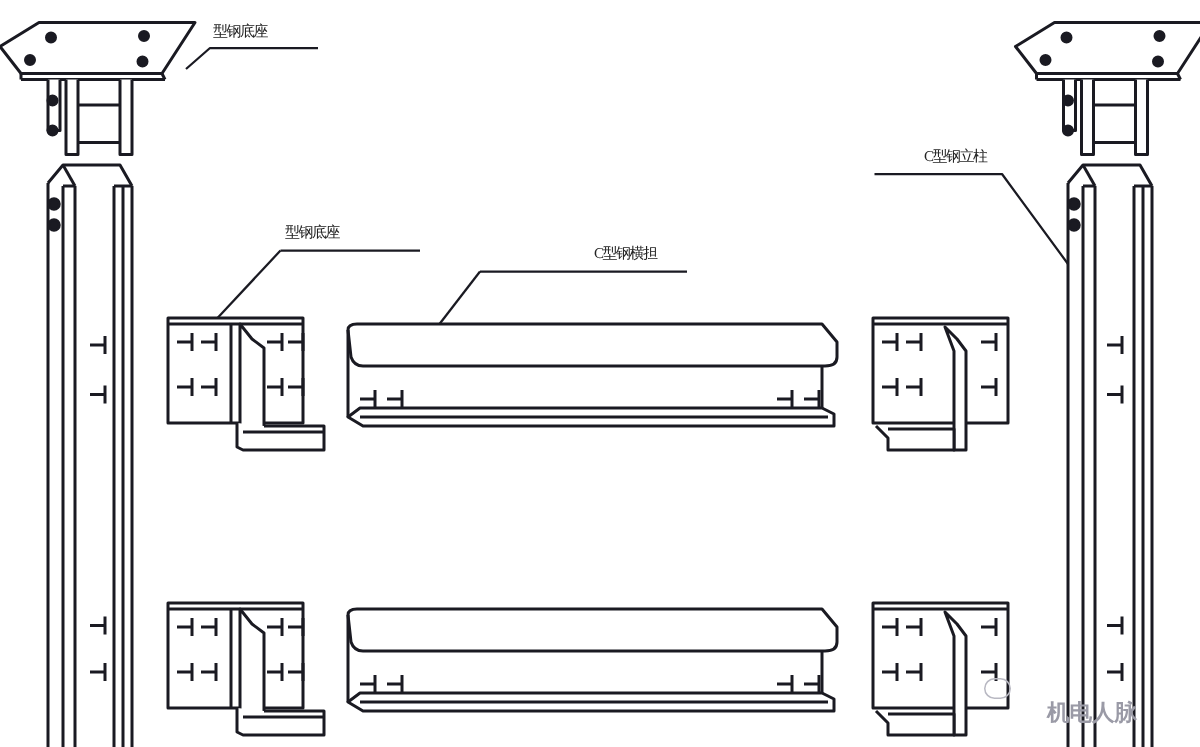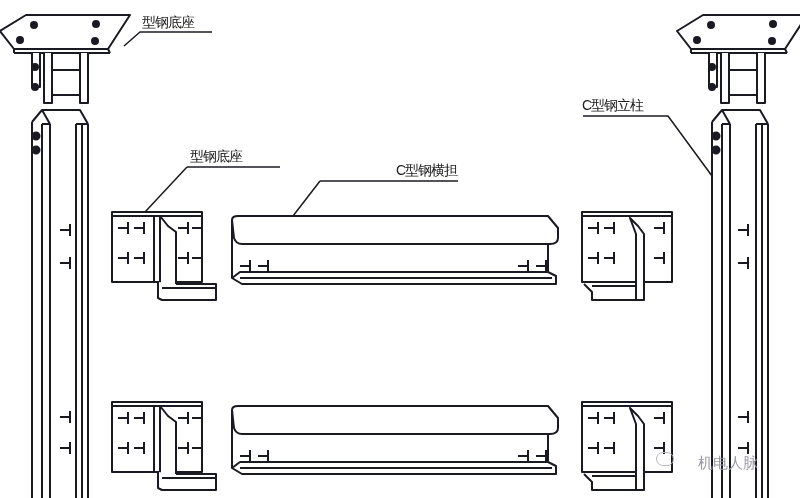--- a/index.html
+++ b/index.html
@@ -1,18 +1,18 @@
 <!DOCTYPE html>
 <html><head>
 <meta charset="utf-8">
 <style>
   html,body{margin:0;padding:0;background:#fff;}
   body{width:800px;height:498px;overflow:hidden;position:relative;font-family:"DejaVu Sans",sans-serif;}
   #stage{position:absolute;left:0;top:0;width:800px;height:498px;}
-  .label{position:absolute;font-size:14px;color:#222;letter-spacing:-1px;white-space:nowrap;font-family:Liberation Sans, sans-serif;}
+  .label{position:absolute;font-size:10px;color:#222;letter-spacing:-1px;white-space:nowrap;font-family:Liberation Serif, serif;}
   .wm{position:absolute;font-size:15px;color:#9a9aa6;white-space:nowrap;font-family:"DejaVu Sans",sans-serif;}
 </style>
 </head>
 <body>
 
 <svg id="stage" width="800" height="498" viewBox="0 0 800 498" xmlns="http://www.w3.org/2000/svg" fill="none" stroke="#1a1a22" stroke-width="2" stroke-linejoin="round">
   <defs>
     <g id="tick">
       <path d="M-6 0 H4 M4 -6 V6" stroke-width="2"></path>
     </g>
@@ -134,20 +134,20 @@
     <polyline points="124,46 140,32 212,32"></polyline>
     <polyline points="187,167 280,167"></polyline>
     <polyline points="187,167 145,212"></polyline>
     <polyline points="320,181 458,181"></polyline>
     <polyline points="320,181 293,216"></polyline>
     <polyline points="583,116 668,116 712,176"></polyline>
   </g>
 </svg>
 
 <div class="label" style="left:142px;top:14px;">型钢底座</div>
-<div class="label" style="left:582px;top:97px;">C型钢立柱</div>
+<div class="label" style="left:616px;top:97px;">C型钢立柱</div>
 <div class="label" style="left:190px;top:148px;">型钢底座</div>
 <div class="label" style="left:396px;top:162px;">C型钢横担</div>
 
 <div style="position:absolute;left:656px;top:450px;">
   <span style="position:absolute;left:0;top:2px;width:16px;height:12px;border:1px solid #b8b8c2;border-radius:8px;"></span>
-  <span class="wm" style="left:42px;top:4px;">机电人脉</span>
+  <span class="wm" style="left:42px;top:16px;font-weight:bold;">机电人脉</span>
 </div>
 
 </body></html>

